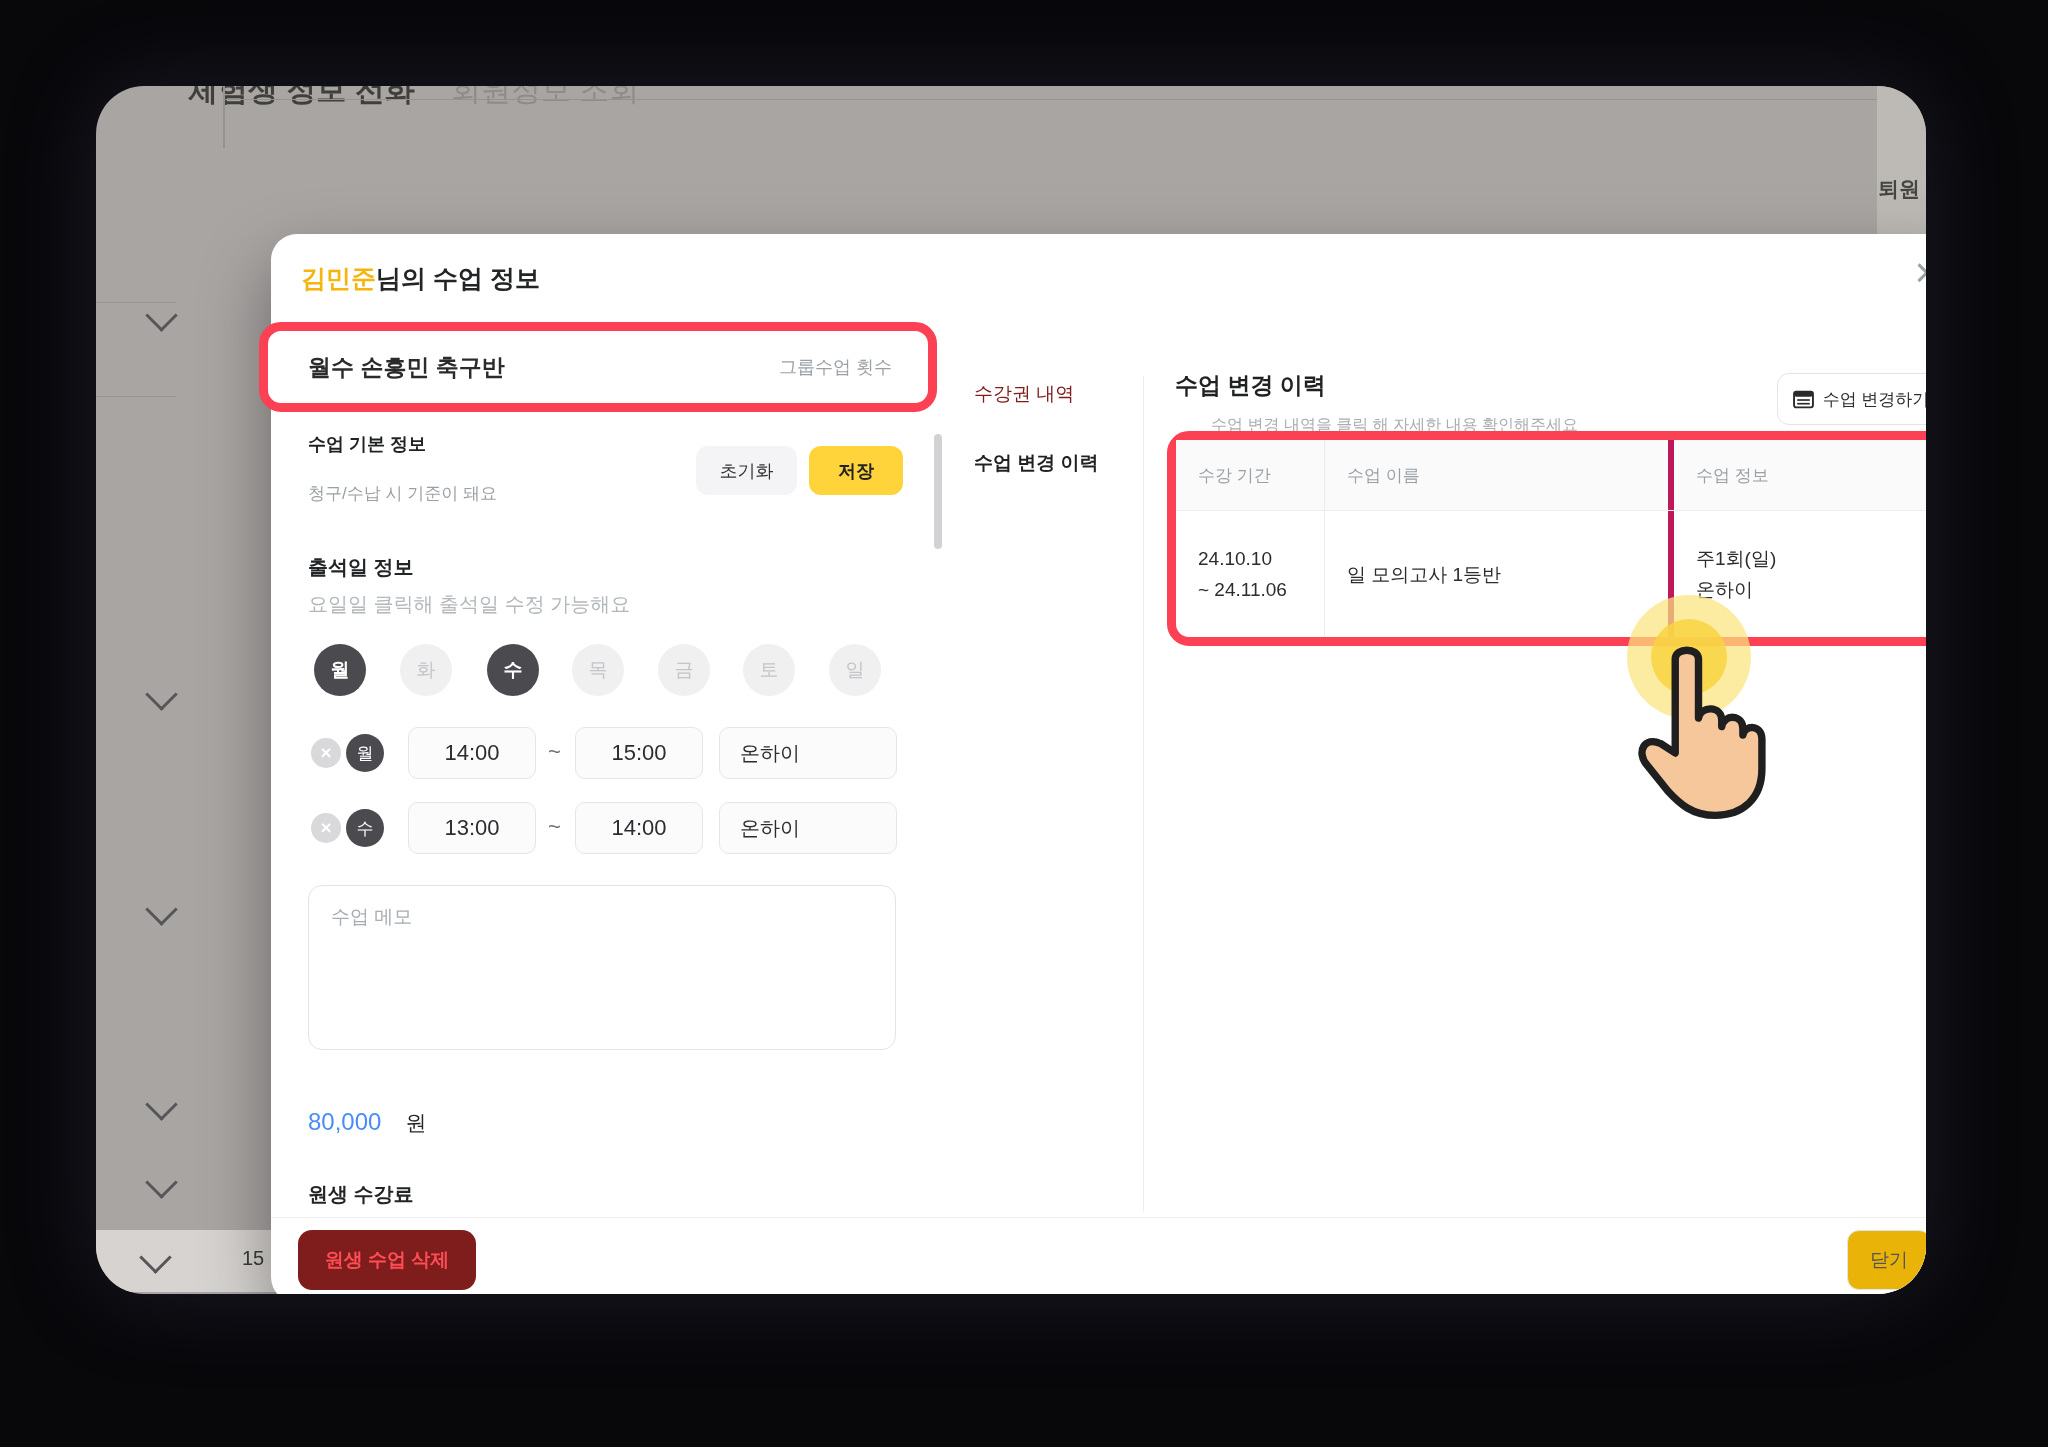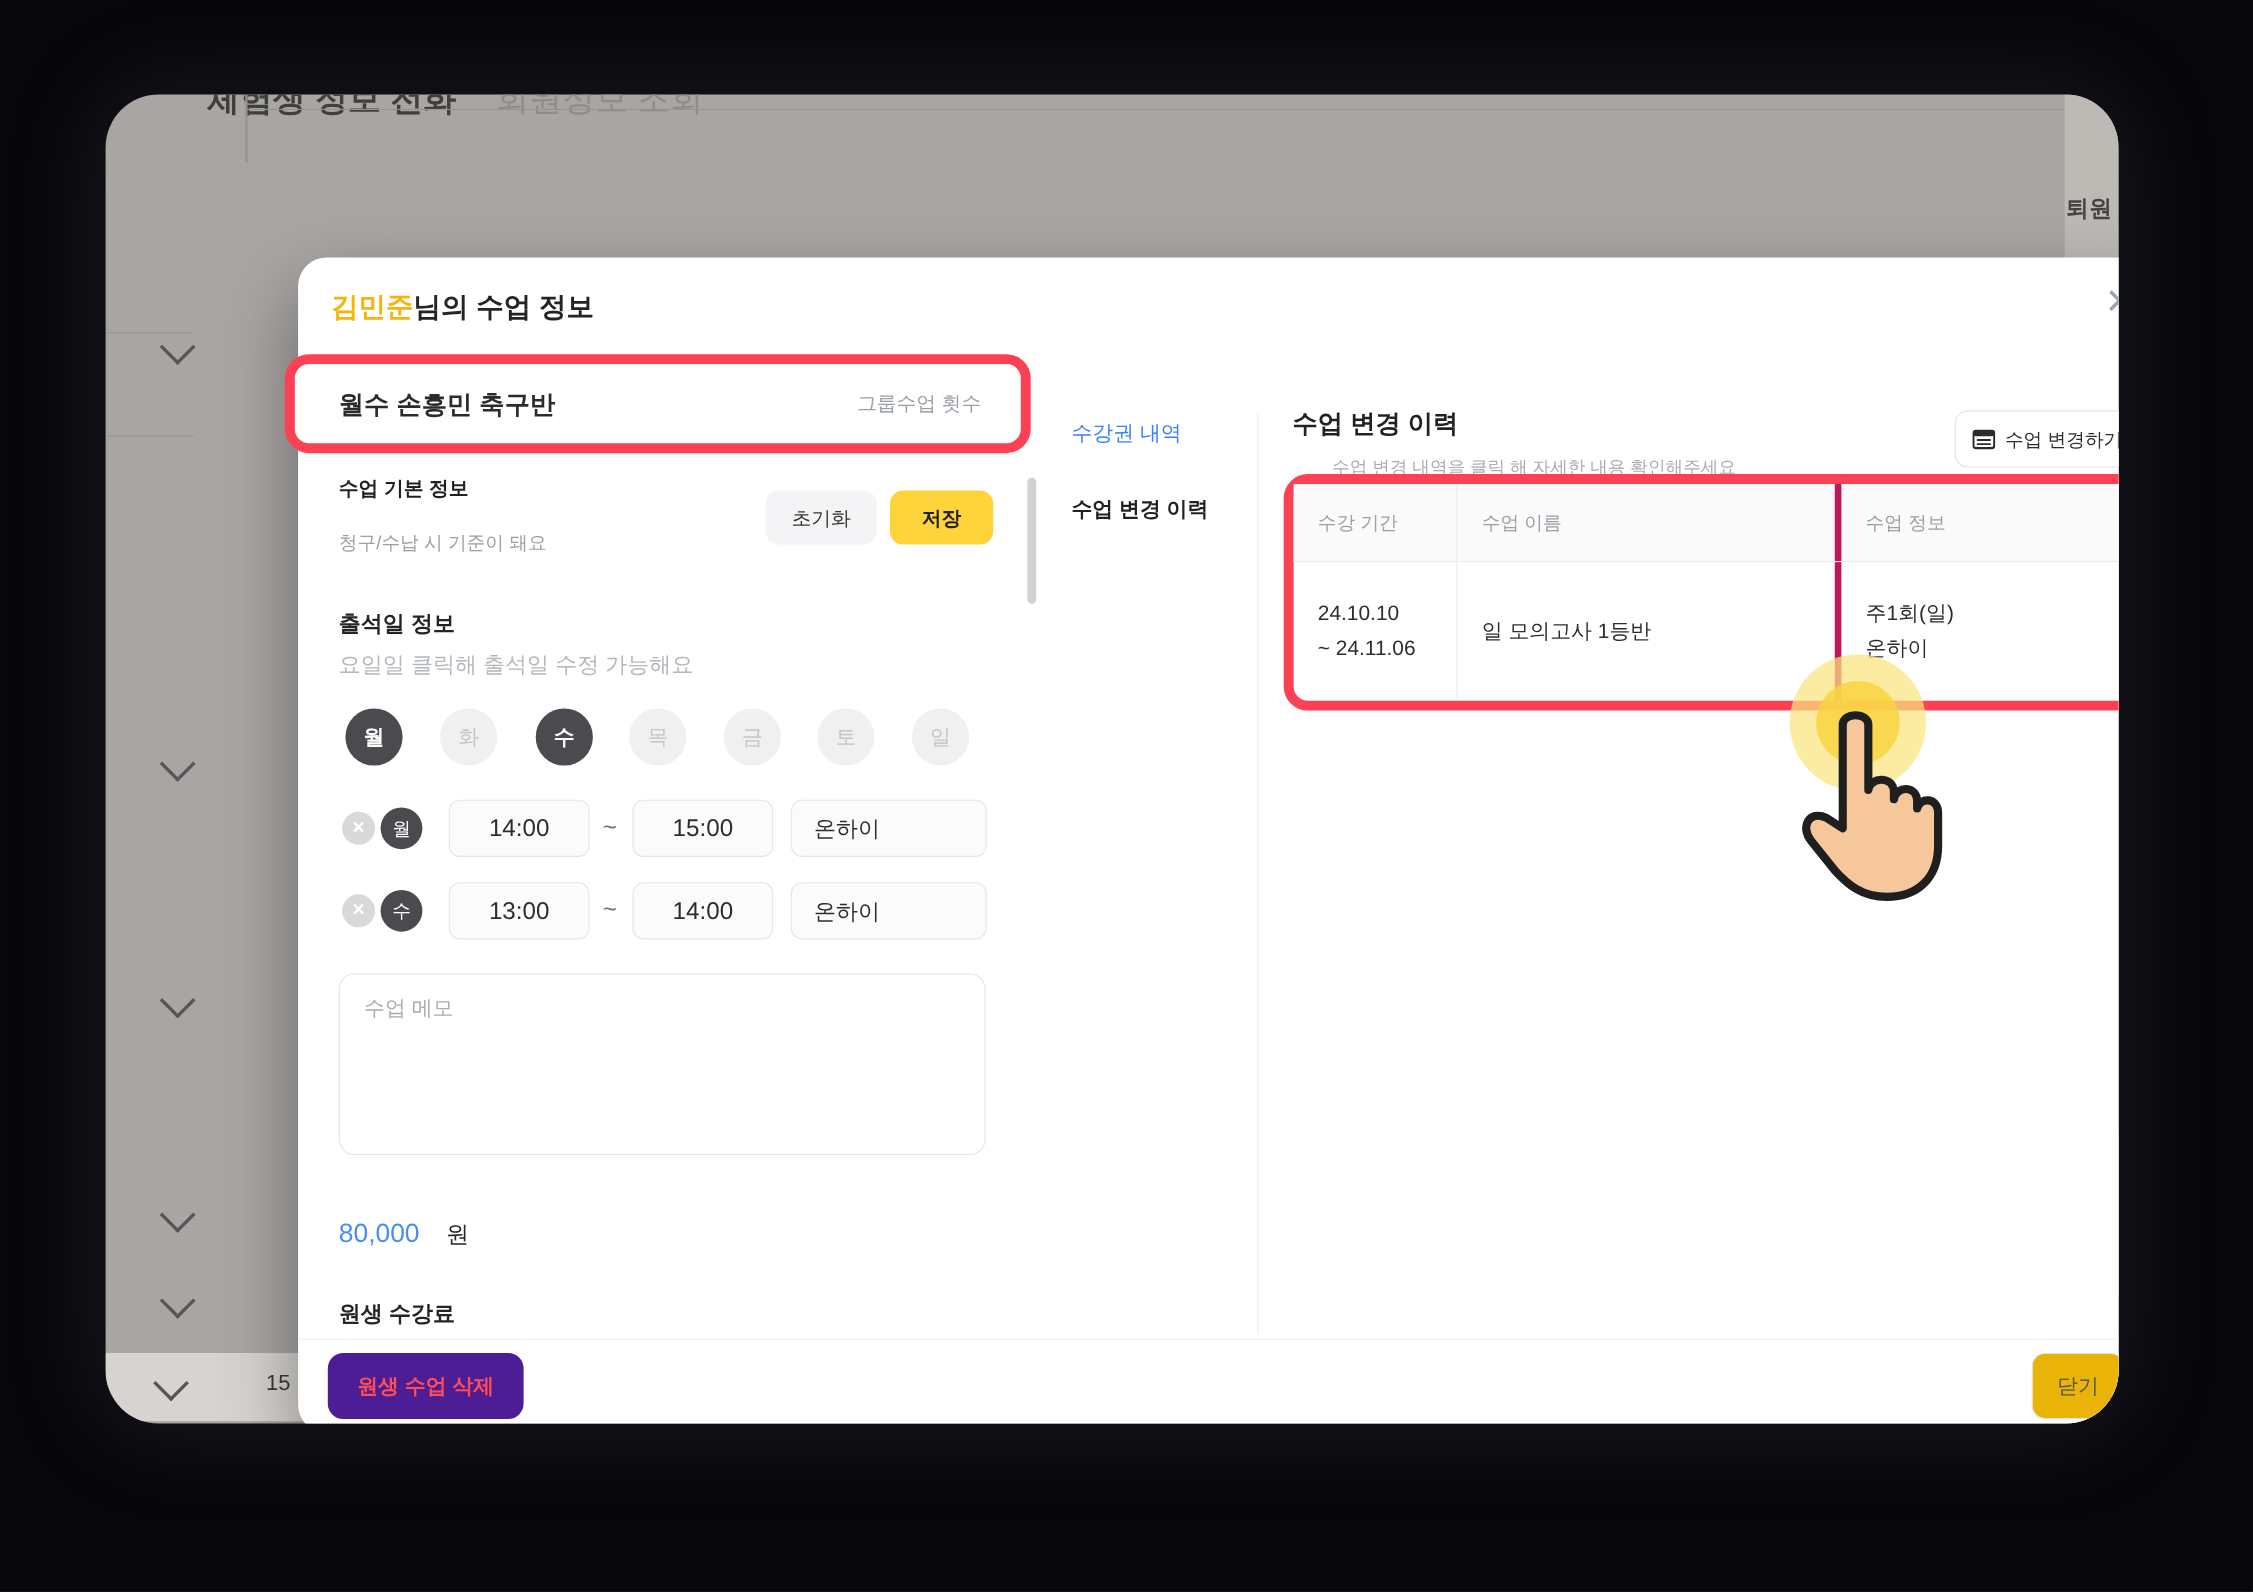--- a/index.html
+++ b/index.html
@@ -64,21 +64,21 @@
         border:1.5px solid #e2e4e7;border-radius:14px;padding:18px 22px;font-size:19px;resize:none;
         font-family:inherit;color:#2b2d30;outline:none;}
   .memo::placeholder{color:#a7adb3;}
   .fee{position:absolute;left:37px;top:874px;width:593px;display:flex;align-items:baseline;}
   .fee .fl{flex:1;font-size:21px;color:#222426;}
   .fee .fa{font-size:24px;color:#4a8cf7;margin-right:24px;}
   .fee .fu{font-size:21px;color:#222426;}
   .stufee{position:absolute;left:37px;top:947px;font-size:20px;font-weight:bold;color:#222426;}
   .thumb{position:absolute;left:663px;top:200px;width:8px;height:115px;border-radius:4px;background:#d2d2d4;}
   .tab{position:absolute;left:703px;font-size:19px;cursor:pointer;white-space:nowrap;}
-  .tab.off{top:147px;color:#3b82f6;}
+  .tab.off{top:147px;color:#7f1d1d;}
   .tab.onn{top:216px;color:#1f2123;font-weight:bold;}
   .vdiv{position:absolute;left:872px;top:142px;width:1px;height:836px;background:#ededee;}
   .r-title{position:absolute;left:904px;top:136px;font-size:23px;font-weight:bold;color:#1f2123;}
   .r-sub{position:absolute;left:940px;top:181px;font-size:16px;color:#a8adb2;}
   .btn-change{left:1506px;top:139px;width:168px;height:52px;background:#fff;border:1.5px solid #e2e4e7;
               font-size:17px;color:#2b2d30;gap:9px;}
   .histbox{left:896px;top:197px;width:787px;height:215px;}
   .htable{position:absolute;inset:0;display:flex;flex-direction:column;}
   .hrow{display:flex;}
   .hhead{height:70px;background:#fafafb;border-bottom:1px solid #ececee;}
@@ -88,21 +88,21 @@
   .hc2{width:344px;border-left:1px solid #ececee;}
   .hc3{flex:1;border-left:6px solid #be185d;}
   .hhead .hc{font-size:17px;color:#9aa0a6;}
   .hbody .hc{font-size:19px;color:#2b2d30;line-height:31px;}
   .glow-o{position:absolute;left:1356px;top:361px;width:124px;height:124px;border-radius:50%;
           background:#fbe47e;opacity:.72;z-index:6;}
   .glow-i{position:absolute;left:1380px;top:385px;width:76px;height:76px;border-radius:50%;
           background:#f8d43f;opacity:.85;z-index:6;}
   .hand{position:absolute;left:1352px;top:408px;z-index:7;}
   .f-div{position:absolute;left:0;top:983px;width:1702px;height:1px;background:#efeff0;}
-  .btn-del{left:27px;top:996px;width:178px;height:60px;background:#4c1d95;border-radius:14px;
+  .btn-del{left:27px;top:996px;width:178px;height:60px;background:#7f1d1d;border-radius:14px;
            color:#ff4d55;font-size:19px;font-weight:bold;}
   .btn-close{left:1576px;top:996px;width:84px;height:60px;background:#eab308;border:1.5px solid #e4e4e6;
              color:#555;font-size:19px;}
 </style>
 </head>
 <body>
 
 <div id="app">
   <div class="screen">
 

